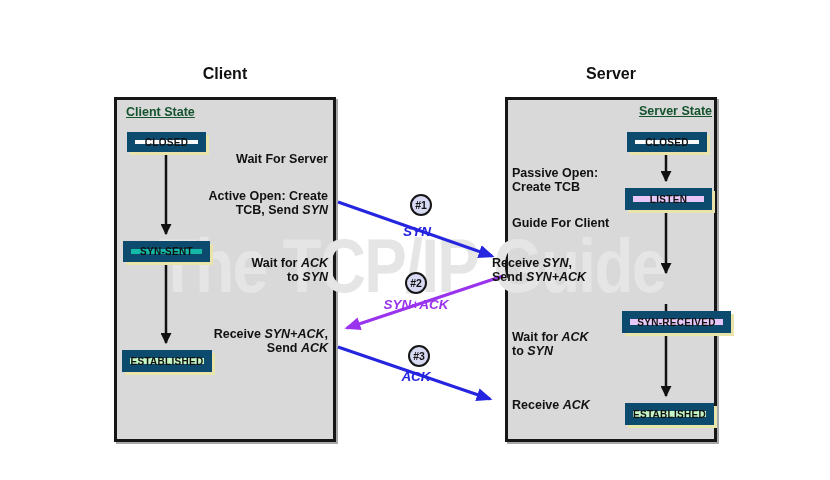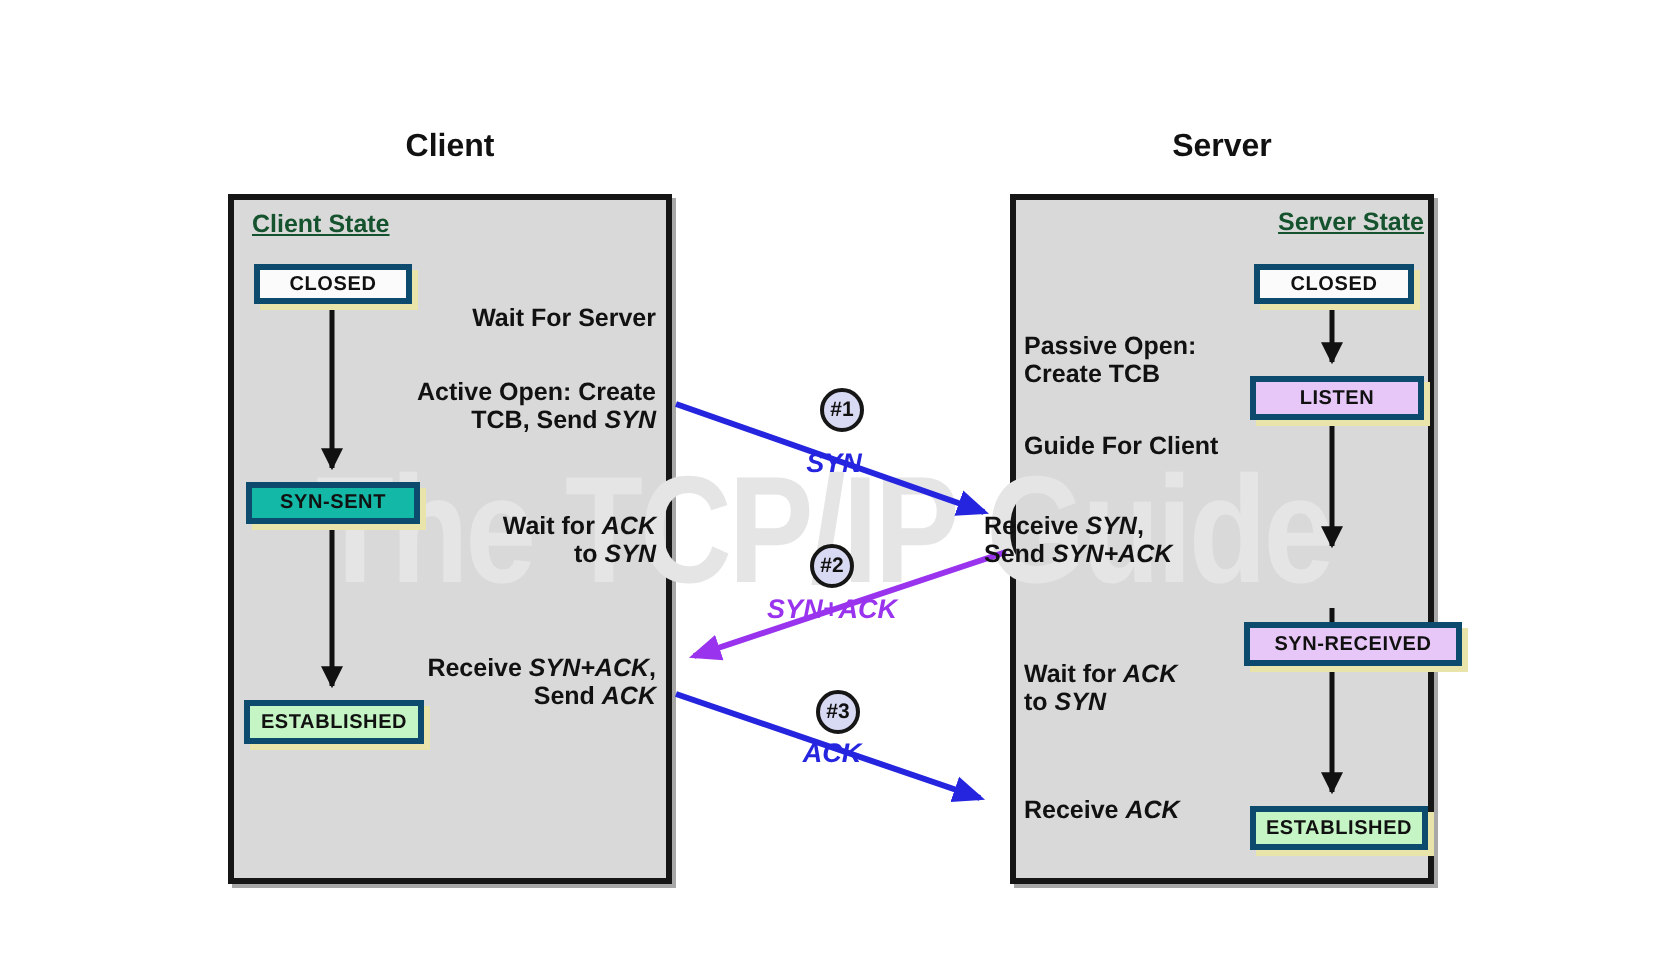--- a/index.html
+++ b/index.html
@@ -23,21 +23,21 @@
   .col-title{
     position:absolute;top:65px;z-index:4;text-align:center;
     font-size:16px;font-weight:bold;color:#111;
   }
   .panel-header{
     position:absolute;z-index:4;font-size:12.5px;font-weight:bold;color:#14532d;
     text-decoration:underline;
   }
   .statebox{
     position:absolute;z-index:4;box-sizing:border-box;
-    border:3px solid #0c4a6e;text-align:center;
+    border:8px solid #0c4a6e;text-align:center;
     font-size:10px;font-weight:bold;color:#111;letter-spacing:0.3px;
     box-shadow:3px 3px 0 #e8e4aa;
     display:flex;align-items:center;justify-content:center;
   }
   .st-closed{background:#fbfbfb;}
   .st-synsent{background:#14b8a6;}
   .st-listen{background:#e7c7f7;}
   .st-established{background:#c5f5c5;}
   .anno{
     position:absolute;z-index:4;font-size:12.5px;font-weight:bold;color:#111;

